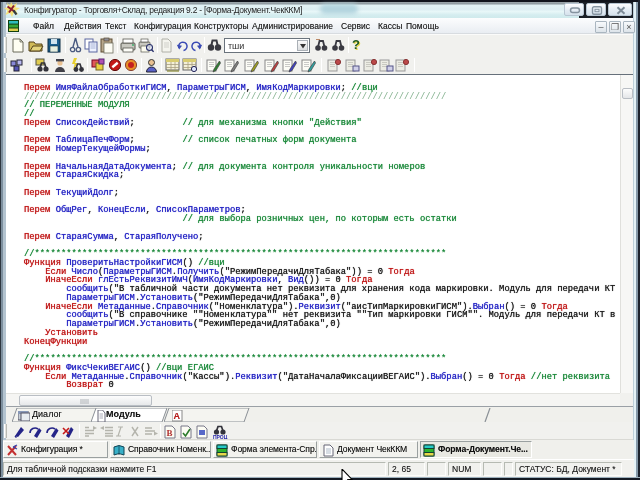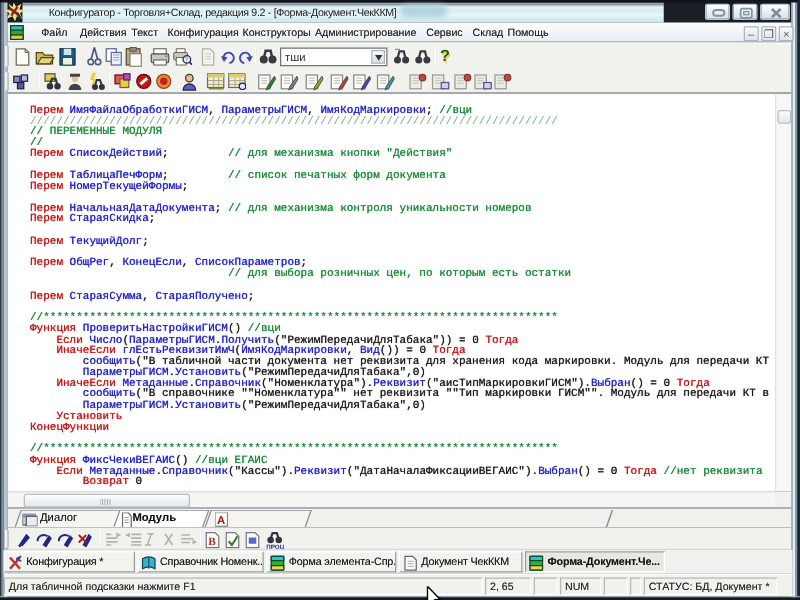--- a/index.html
+++ b/index.html
@@ -11,21 +11,21 @@
 #lf1{left:0;top:2px;width:1px;height:476px;background:#2f3740}
 #lf2{left:1px;top:2px;width:2px;height:476px;background:#7d8f9e}
 #lf3{left:3px;top:2px;width:3px;height:476px;background:#b3c3cf}
 #rf1{left:633px;top:2px;width:1px;height:476px;background:#bdd0da}
 #rf2{left:634px;top:2px;width:2px;height:476px;background:#e4f2f7}
 #rf3{left:636px;top:2px;width:2px;height:476px;background:#8599a9}
 #rf4{left:638px;top:0;width:2px;height:480px;background:#1c232e}
 #btedge1{left:0;top:477px;width:640px;height:1px;background:#9db0bd}
 #btedge2{left:0;top:478px;width:640px;height:2px;background:#141a24}
 
-#title{left:18px;top:2px;width:513px;height:16px;background:linear-gradient(#9fa9ad 0%,#8f9ba1 10%,#e2f2f5 22%,#dceef2 45%,#e8f7f8 60%,#d5edf0 80%,#cfeaec 100%)}
+#title{left:3px;top:2px;width:576px;height:16px;background:linear-gradient(#9fa9ad 0%,#8f9ba1 10%,#e2f2f5 22%,#dceef2 45%,#e8f7f8 60%,#d5edf0 80%,#cfeaec 100%)}
 #title .txt{position:absolute;left:21px;top:3px;font-size:8.5px;letter-spacing:-0.26px;color:#1c1c1c;white-space:nowrap}
 #tsmudge{left:320px;top:4px;width:38px;height:10px;background:#b2d4de;border-radius:5px;filter:blur(2px)}
 .wbtn{position:absolute;top:3px;height:13px;background:linear-gradient(#fdfeff,#e6eef5 50%,#d6e2ec);border:1px solid #b8c6d2;border-radius:2px}
 .wbtn svg{position:absolute;left:0;top:0}
 
 #menubar{left:6px;top:18px;width:627px;height:16px;background:linear-gradient(#fcfdfe,#e9edf2);border-bottom:1px solid #d8dce0}
 .mi{position:absolute;top:3px;font-size:8.5px;color:#222;white-space:nowrap;text-shadow:0 0 0.5px rgba(20,20,20,.5)}
 .mdib{position:absolute;top:21px;width:12px;height:12px;background:linear-gradient(#f8fafc,#dde4ea);border:1px solid #aab6c0;border-radius:1px;font-size:9px;color:#555;text-align:center;line-height:11px}
 
 #tb1{left:6px;top:34px;width:627px;height:22px;background:#f1f1ee;border-top:1px solid #fbfbfa}
@@ -102,21 +102,21 @@
     </div>
 
   <div class="abs" id="menubar">
       <span class="mi" style="left:27px">Файл</span>
   <span class="mi" style="left:58px">Действия</span>
   <span class="mi" style="left:99px">Текст</span>
   <span class="mi" style="left:128px">Конфигурация</span>
   <span class="mi" style="left:188px">Конструкторы</span>
   <span class="mi" style="left:246px">Администрирование</span>
   <span class="mi" style="left:335px">Сервис</span>
-  <span class="mi" style="left:372px">Склад</span>
+  <span class="mi" style="left:372px">Кассы</span>
   <span class="mi" style="left:400px">Помощь</span>
     </div>
   <svg class="abs" style="left:8px;top:20px" width="12" height="12" viewBox="0 0 12 12">
     <rect x="0.5" y="0.5" width="10" height="11" rx="1" fill="#35a535" stroke="#12400f"></rect>
     <rect x="0.5" y="0.5" width="10" height="3.6" fill="#2cbcbc" stroke="#12400f"></rect>
     <rect x="0.5" y="8" width="10" height="3.5" fill="#ddcf4e" stroke="#12400f"></rect>
   </svg>
   <div class="mdib" style="left:595px">–</div>
   <div class="mdib" style="left:609px">❐</div>
   <div class="mdib" style="left:623px">×</div>
@@ -327,21 +327,21 @@
   <div class="abs" id="editor">
 <div class="cl" style="top:8.75px"><span class="k">Перем</span><span class="b"> </span><span class="i">ИмяФайлаОбработкиГИСМ</span><span class="b">, </span><span class="i">ПараметрыГИСМ</span><span class="b">, </span><span class="i">ИмяКодМаркировки</span><span class="b">; </span><span class="c">//вци</span></div>
 <div class="cl" style="top:17.50px"><span class="g">////////////////////////////////////////////////////////////////////////////////</span></div>
 <div class="cl" style="top:26.25px"><span class="c">// ПЕРЕМЕННЫЕ МОДУЛЯ</span></div>
 <div class="cl" style="top:35.00px"><span class="c">//</span></div>
 <div class="cl" style="top:43.75px"><span class="k">Перем</span><span class="b"> </span><span class="i">СписокДействий</span><span class="b">;         </span><span class="c">// для механизма кнопки "Действия"</span></div>
 <div class="cl" style="top:52.50px"></div>
 <div class="cl" style="top:61.25px"><span class="k">Перем</span><span class="b"> </span><span class="i">ТаблицаПечФорм</span><span class="b">;         </span><span class="c">// список печатных форм документа</span></div>
 <div class="cl" style="top:70.00px"><span class="k">Перем</span><span class="b"> </span><span class="i">НомерТекущейФормы</span><span class="b">;</span></div>
 <div class="cl" style="top:78.75px"></div>
-<div class="cl" style="top:87.50px"><span class="k">Перем</span><span class="b"> </span><span class="i">НачальнаяДатаДокумента</span><span class="b">; </span><span class="c">// для механизма контроля уникальности номеров</span></div>
+<div class="cl" style="top:87.50px"><span class="k">Перем</span><span class="b"> </span><span class="i">НачальнаяДатаДокумента</span><span class="b">; </span><span class="c">// для документа контроля уникальности номеров</span></div>
 <div class="cl" style="top:96.25px"><span class="k">Перем</span><span class="b"> </span><span class="i">СтараяСкидка</span><span class="b">;</span></div>
 <div class="cl" style="top:105.00px"></div>
 <div class="cl" style="top:113.75px"><span class="k">Перем</span><span class="b"> </span><span class="i">ТекущийДолг</span><span class="b">;</span></div>
 <div class="cl" style="top:122.50px"></div>
 <div class="cl" style="top:131.25px"><span class="k">Перем</span><span class="b"> </span><span class="i">ОбщРег</span><span class="b">, </span><span class="i">КонецЕсли</span><span class="b">, </span><span class="i">СписокПараметров</span><span class="b">;</span></div>
 <div class="cl" style="top:140.00px"><span class="b">                              </span><span class="c">// для выбора розничных цен, по которым есть остатки</span></div>
 <div class="cl" style="top:148.75px"></div>
 <div class="cl" style="top:157.50px"><span class="k">Перем</span><span class="b"> </span><span class="i">СтараяСумма</span><span class="b">, </span><span class="i">СтараяПолучено</span><span class="b">;</span></div>
 <div class="cl" style="top:166.25px"></div>
 <div class="cl" style="top:175.00px"><span class="c">//******************************************************************************</span></div>

